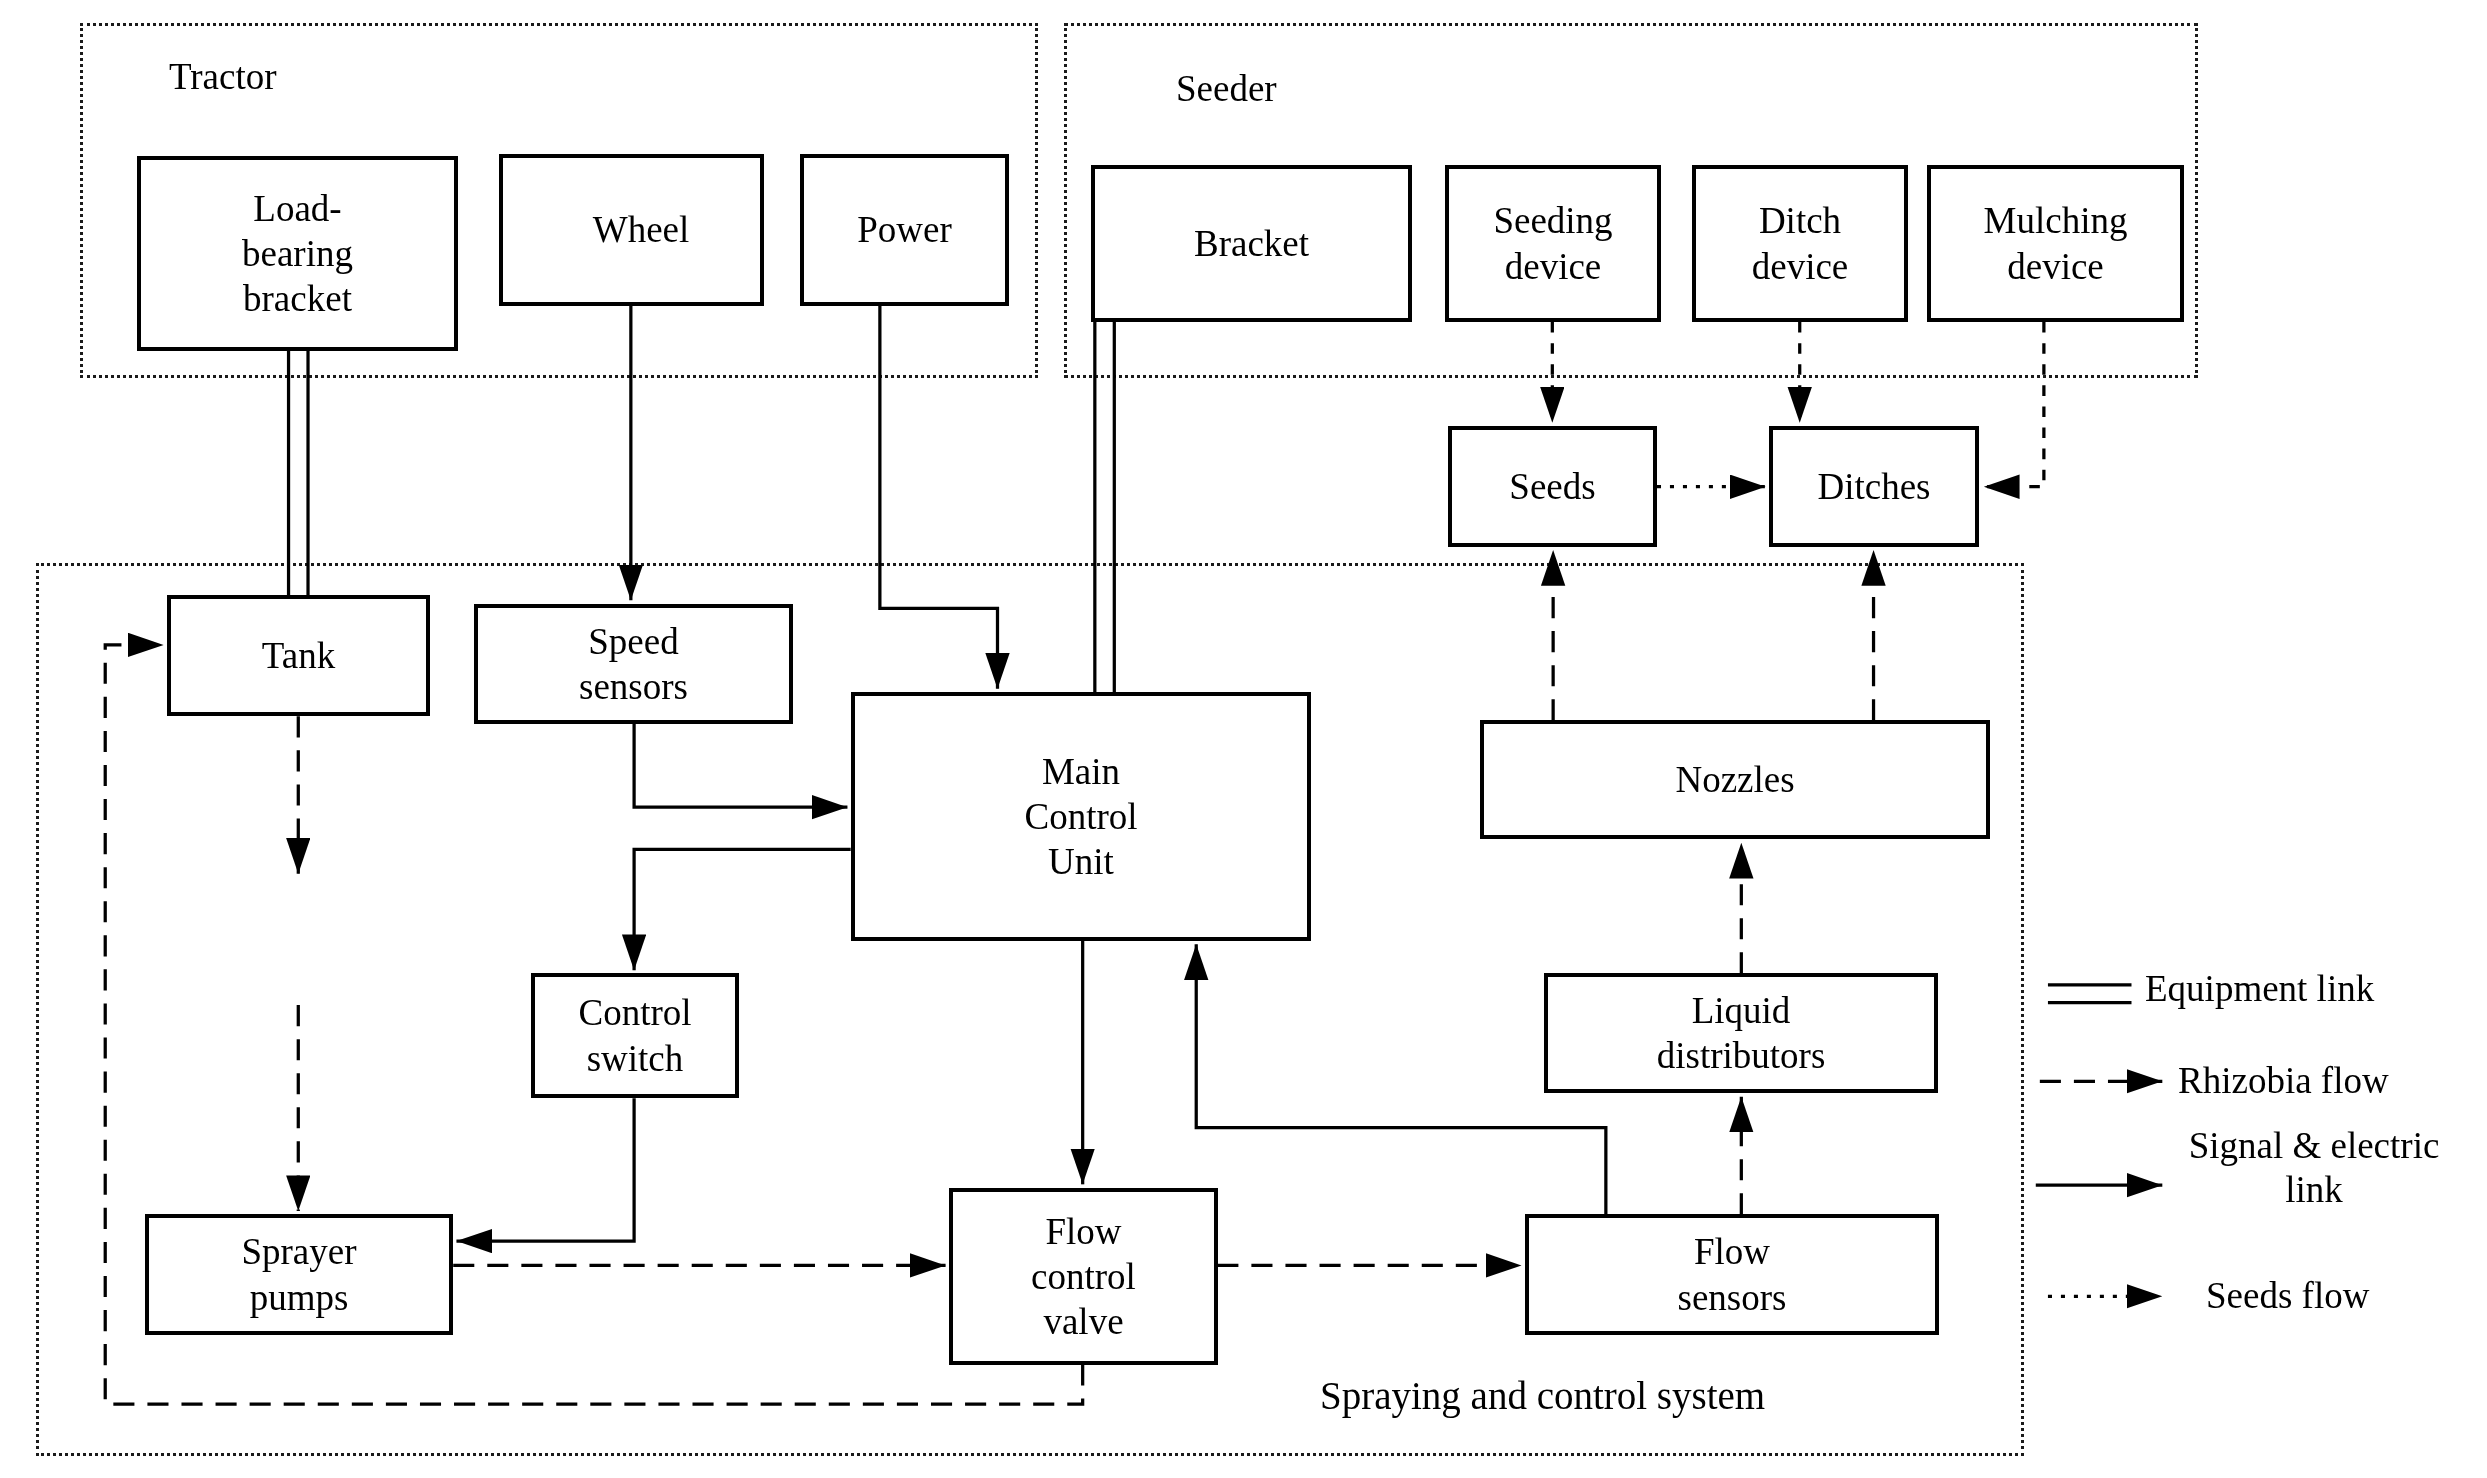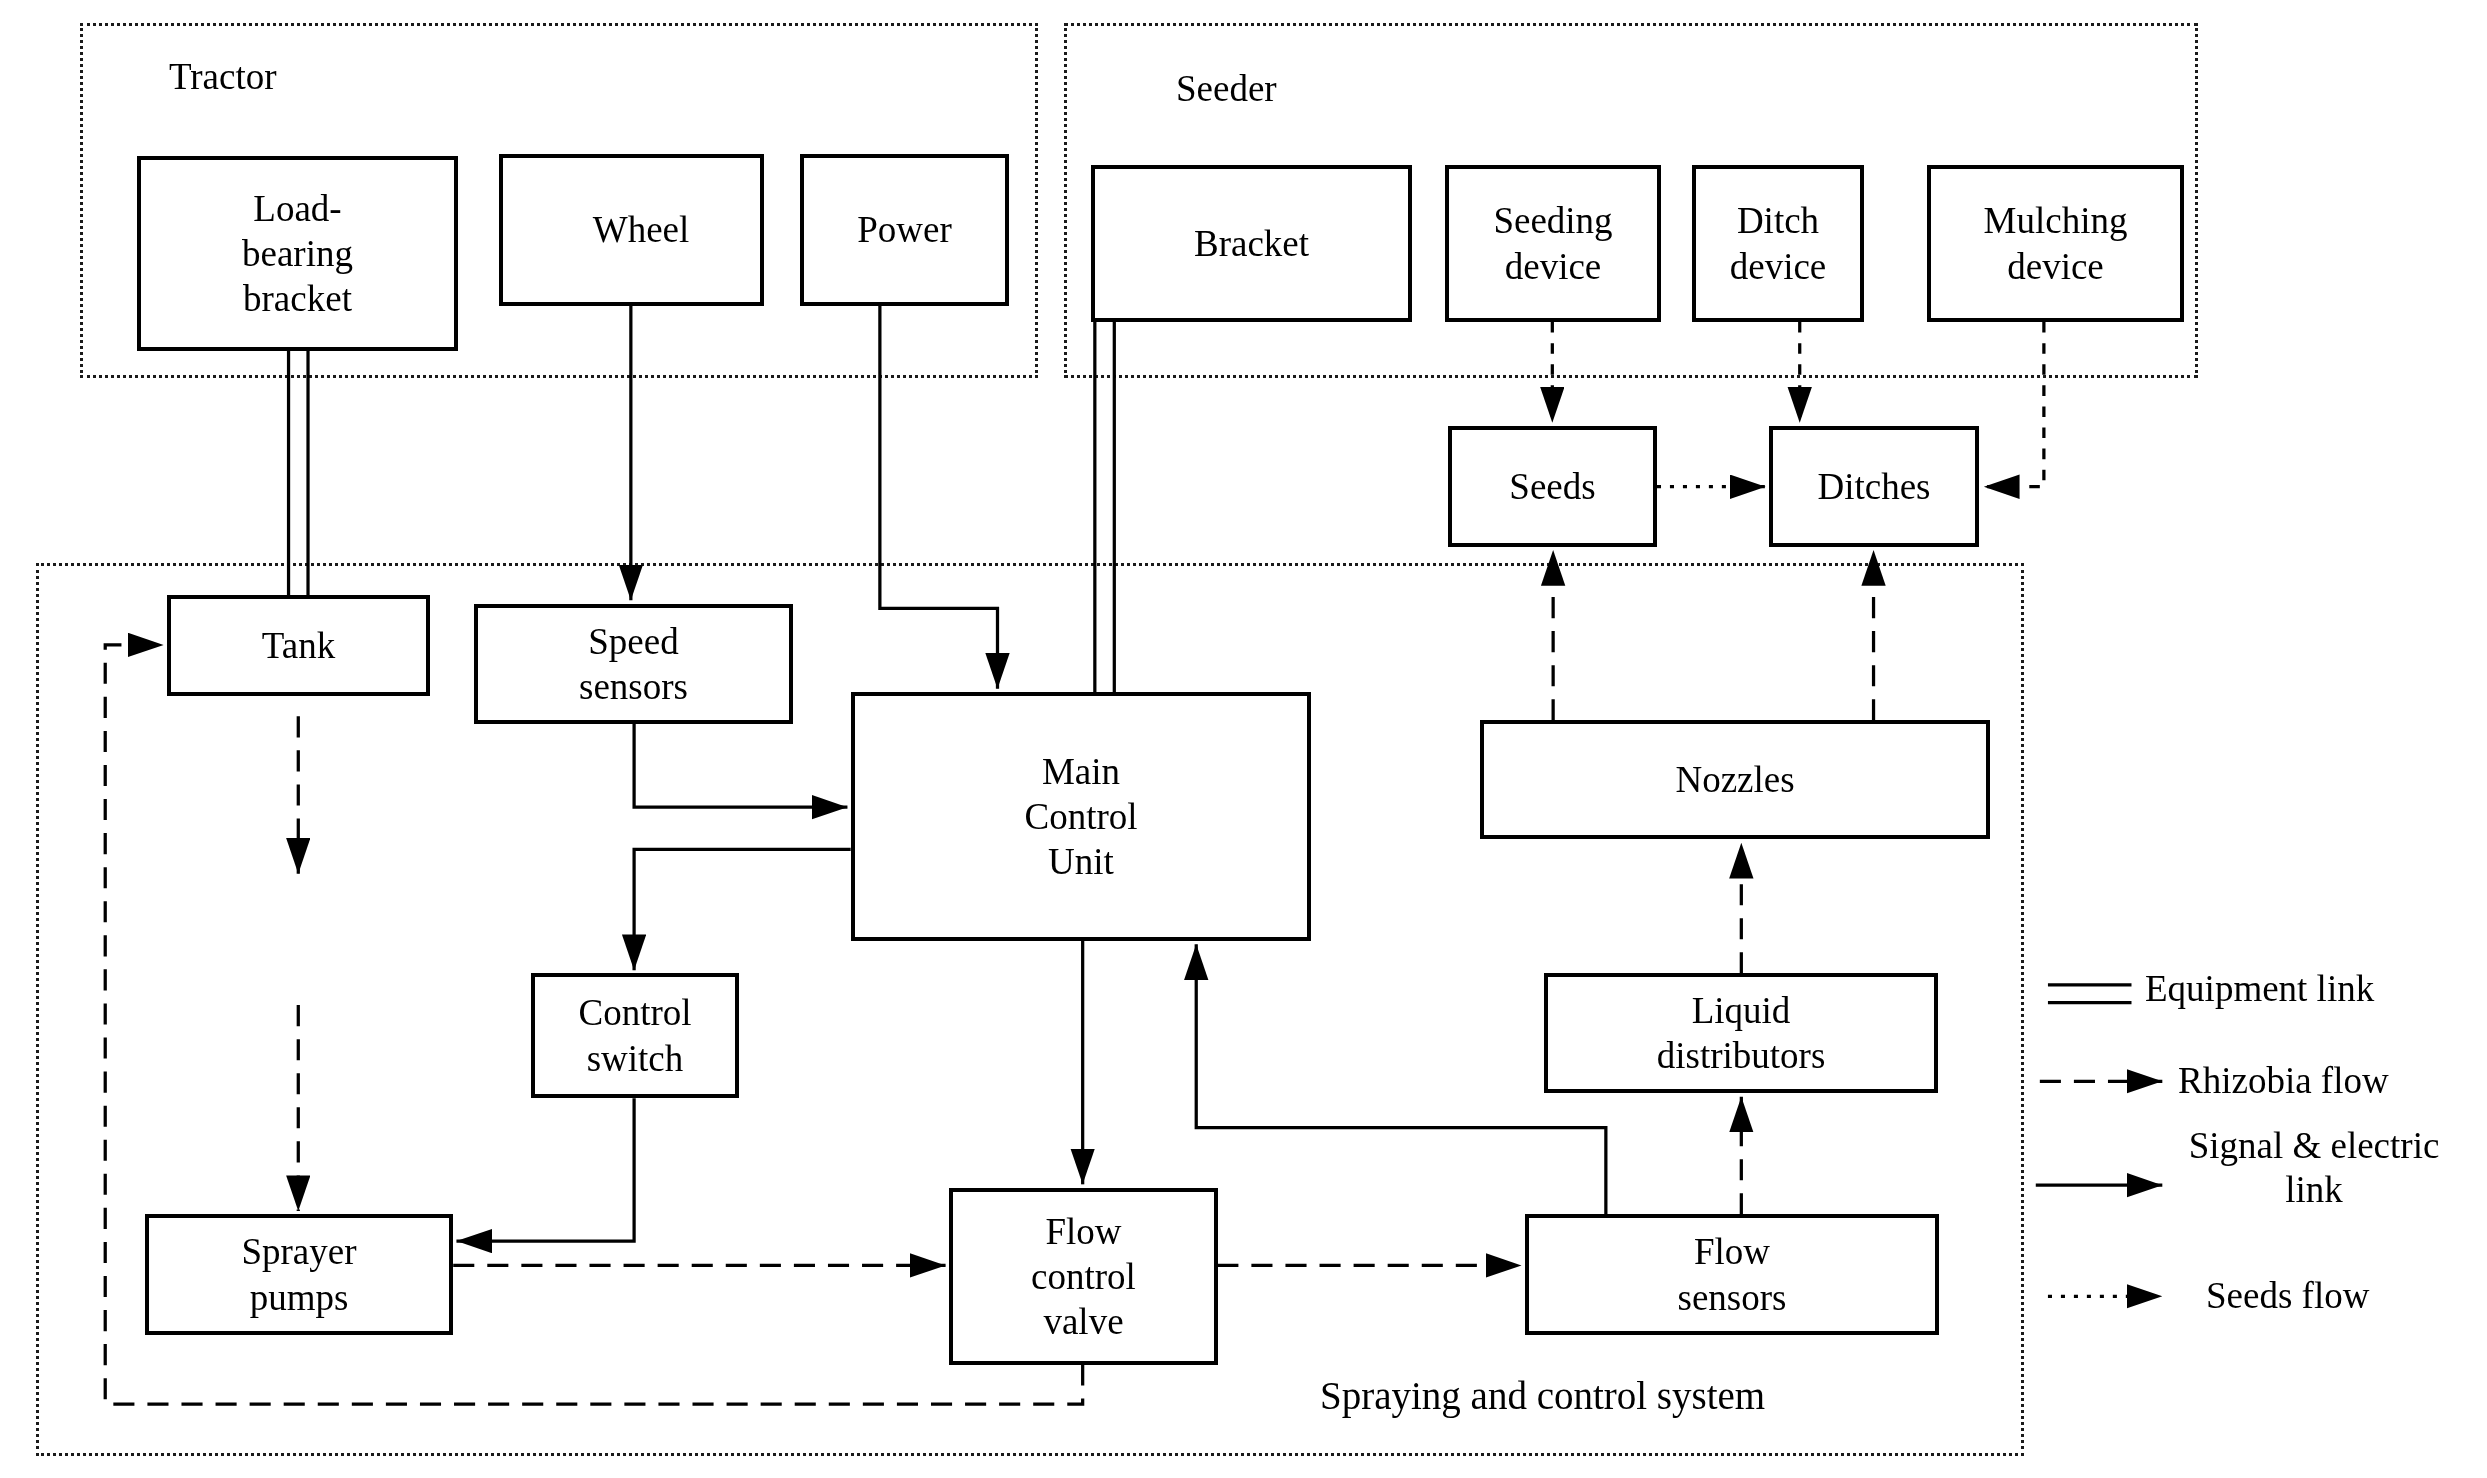--- a/index.html
+++ b/index.html
@@ -124,35 +124,35 @@
   <div class="node" style="left:784px;top:154px;width:209px;height:152px;">
     <span>Power</span>
     </div>
   <div class="node" style="left:1075px;top:165px;width:321px;height:157px;">
     <span>Bracket</span>
     </div>
   <div class="node" style="left:1429px;top:165px;width:216px;height:157px;">
     <span>Seeding
 device</span>
     </div>
-  <div class="node" style="left:1676px;top:165px;width:172px;height:157px;align-items:center;">
+  <div class="node" style="left:1676px;top:165px;width:216px;height:157px;align-items:center;">
     <span>Ditch
 device</span>
     </div>
   <div class="node" style="left:1911px;top:165px;width:257px;height:157px;">
     <span>Mulching
 device</span>
     </div>
   <div class="node" style="left:1432px;top:426px;width:209px;height:121px;">
     <span>Seeds</span>
     </div>
   <div class="node" style="left:1753px;top:426px;width:210px;height:121px;">
     <span>Ditches</span>
     </div>
-  <div class="node" style="left:151px;top:595px;width:263px;height:101px;">
+  <div class="node" style="left:151px;top:595px;width:263px;height:121px;">
     <span>Tank</span>
     </div>
   <div class="node" style="left:458px;top:604px;width:319px;height:120px;">
     <span>Speed
 sensors</span>
     </div>
   <div class="node" style="left:835px;top:692px;width:460px;height:249px;">
     <span>Main
 Control
 Unit</span>

